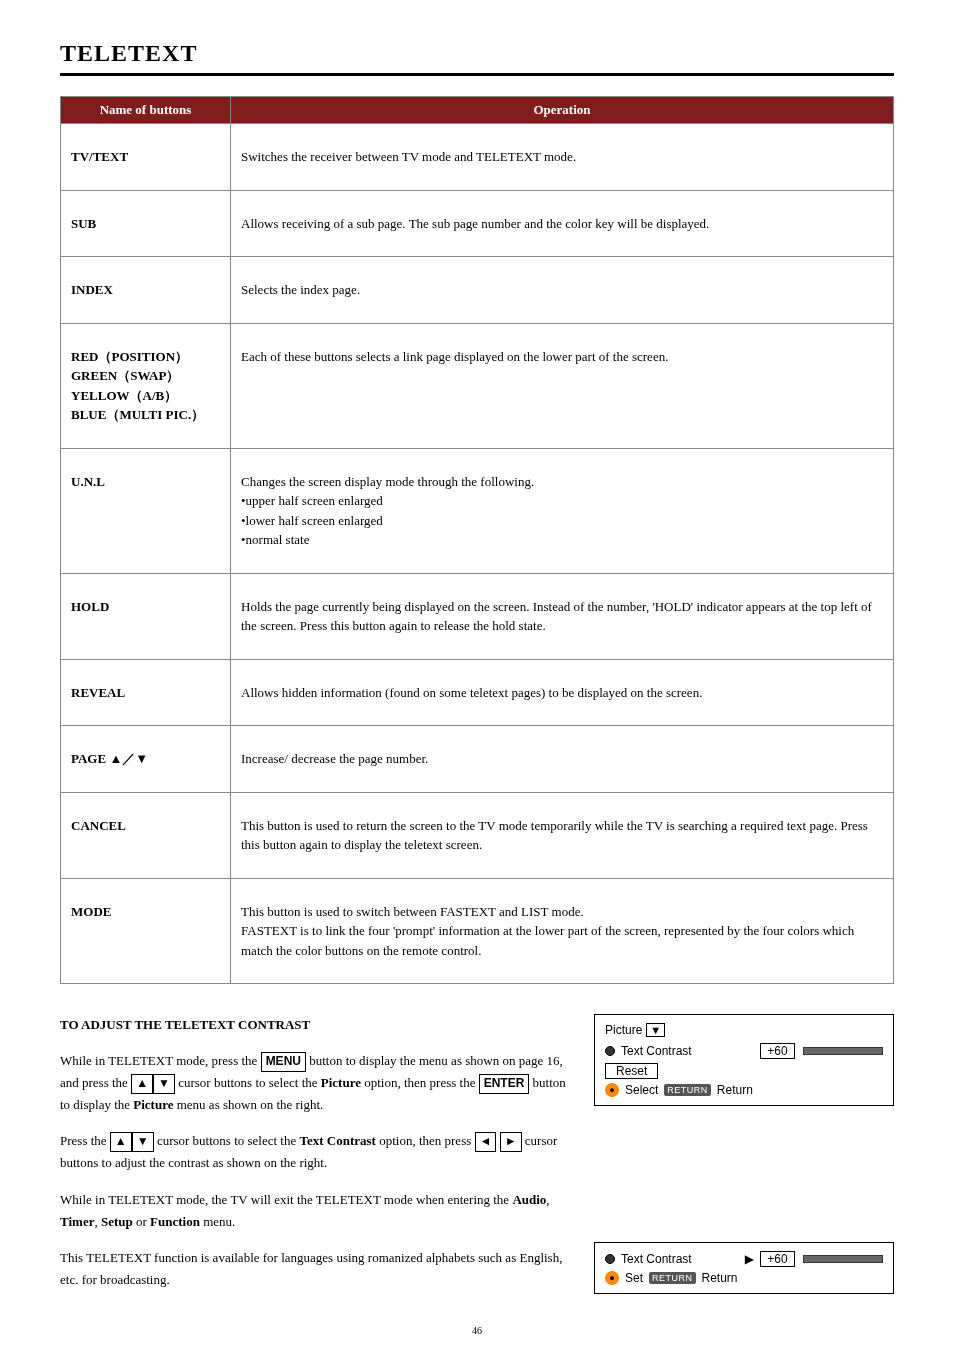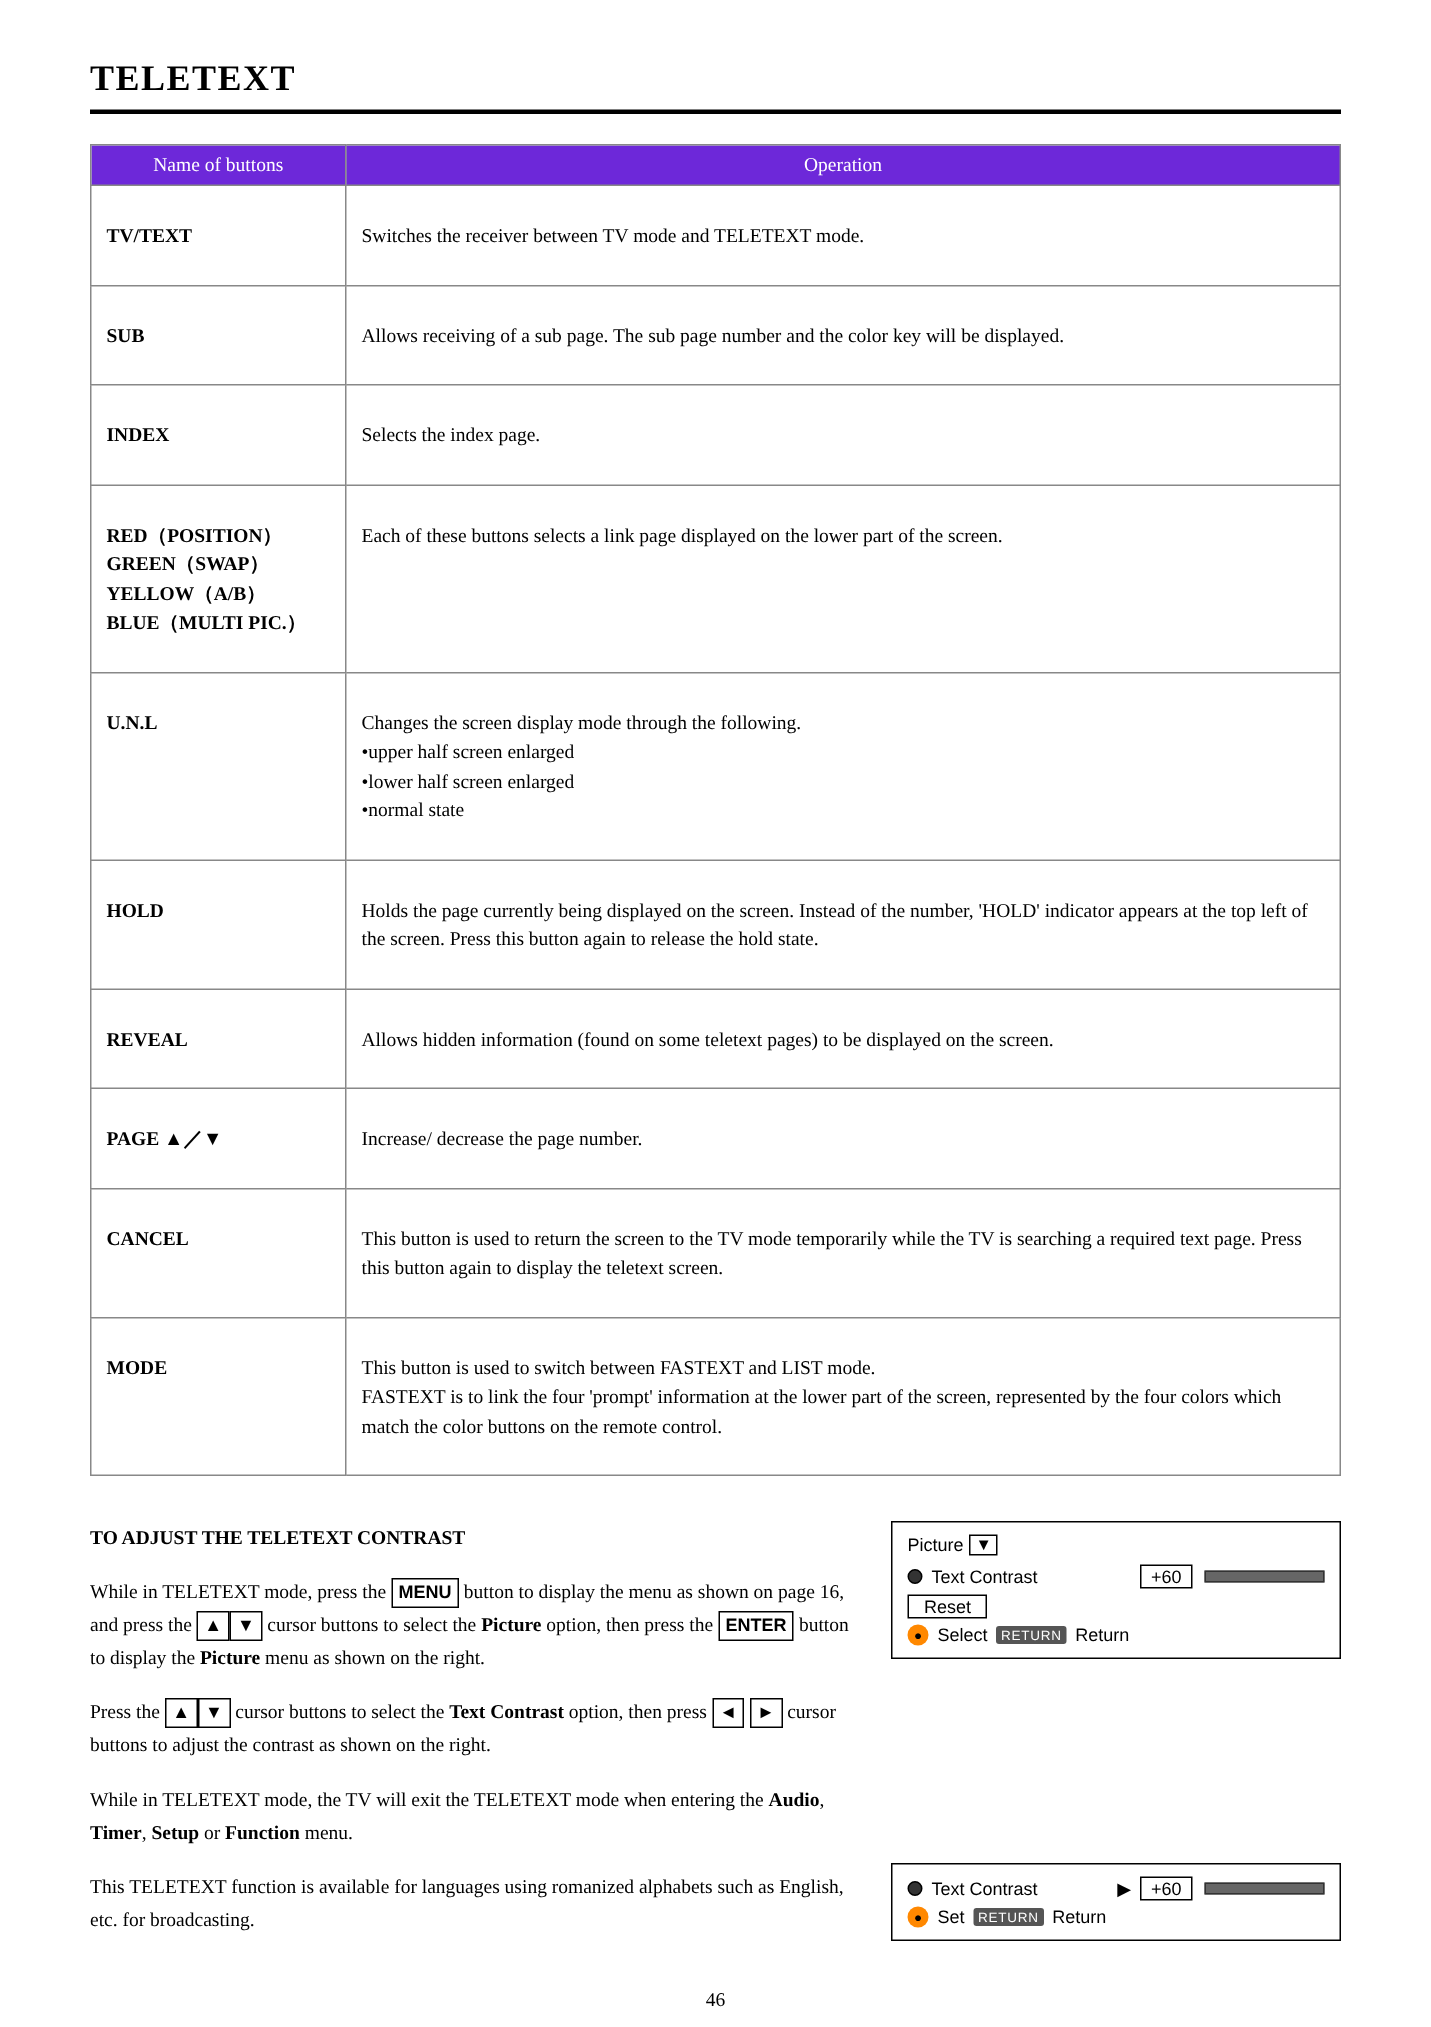--- a/index.html
+++ b/index.html
@@ -26,23 +26,23 @@
       margin-bottom: 20px;
     }
 
     
     .main-table {
       width: 100%;
       border-collapse: collapse;
       margin-bottom: 30px;
     }
     .main-table th {
-      background: #6d28d9;
+      background: #7f1d1d;
       color: #fff;
-      font-weight: normal;
+      font-weight: bold;
       padding: 5px 10px;
       text-align: center;
       font-size: 13px;
       border: 1px solid #888;
     }
     .main-table td {
       border: 1px solid #888;
       padding: 23px 10px;
       vertical-align: top;
       font-size: 13px;
@@ -196,21 +196,21 @@
       border: 1px solid #000;
       padding: 8px 10px;
       font-size: 12px;
       font-family: Arial, sans-serif;
       background: #fff;
       margin-top: 0;
     }
     .page-number {
       text-align: center;
       margin-top: 20px;
-      font-size: 13px;
+      font-size: 10px;
     }
 
     
     strong { font-weight: bold; }
   </style>
 </head>
 <body>
 
 <div class="page-title">TELETEXT</div>
 <div class="title-underline"></div>

